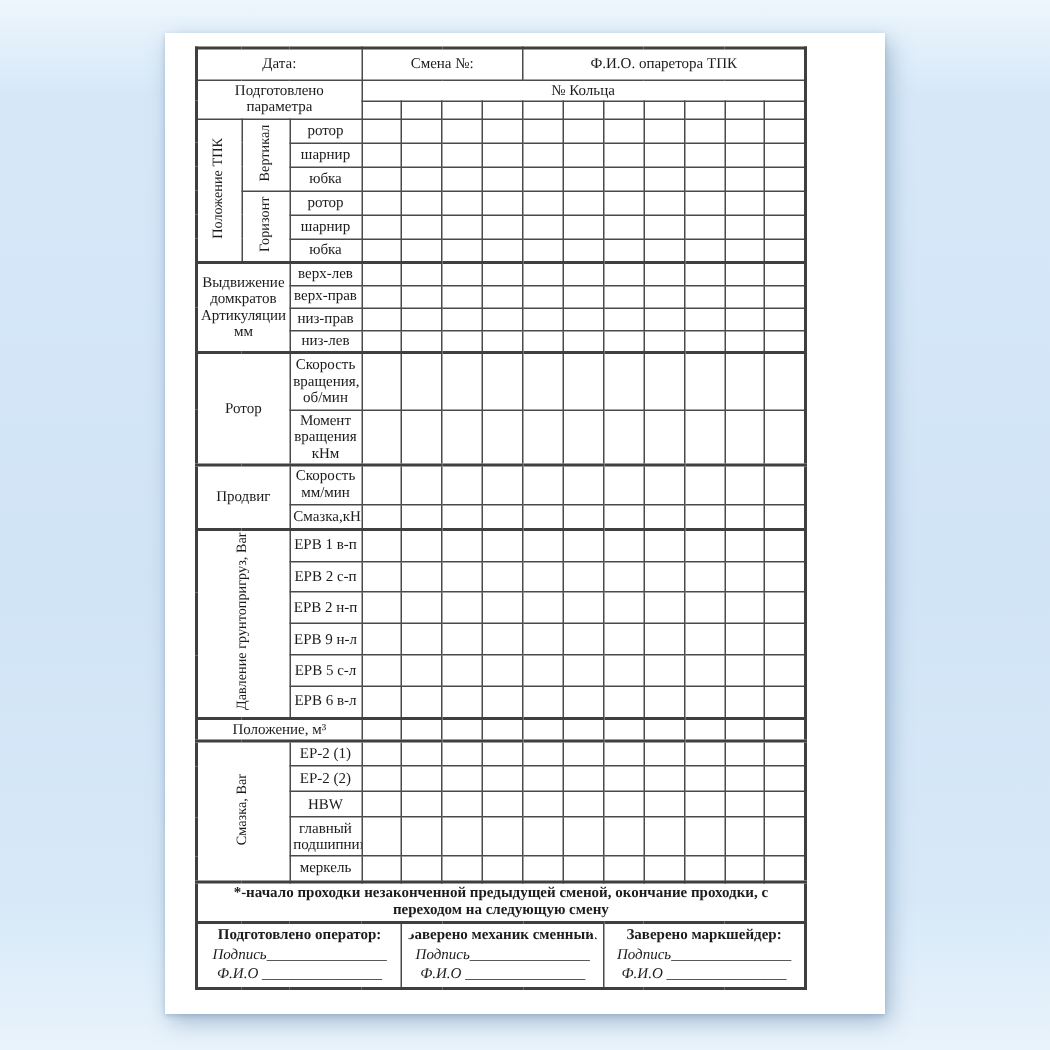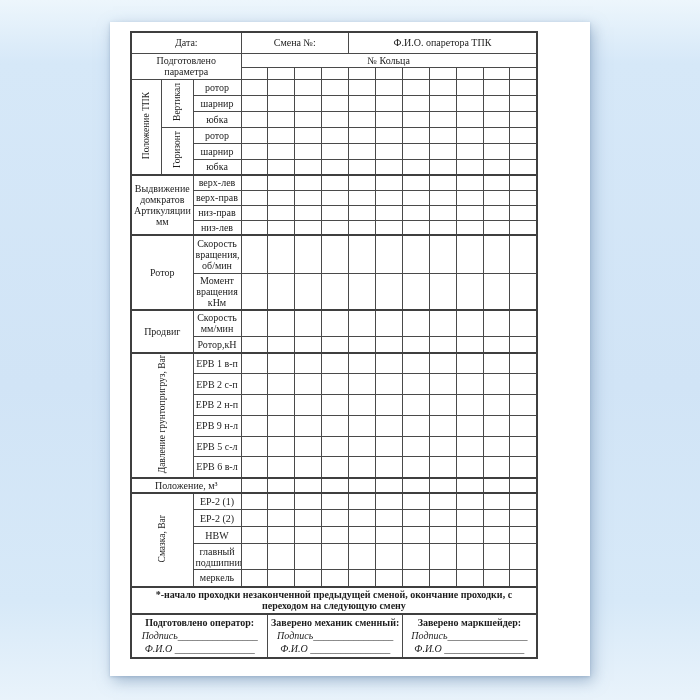--- a/index.html
+++ b/index.html
@@ -50,21 +50,21 @@
     line-height:1.1;
     white-space:normal;
   }
   .rh21{height:21px}.rh14{height:14px}.rh12{height:12px}.rh15{height:15px}
   .rh16{height:16px}.rh38{height:38px}.rh36{height:36px}.rh25{height:25px}
   .rh17{height:17px}.rh26{height:26px}.rh27{height:27px}.rh40{height:40px}
   .footnote-cell {
     text-align:left; font-weight:bold; font-size:10px;
     padding:2px 6px; line-height:1.3; vertical-align:top;
   }
-  .signoff-cell { text-align:left; vertical-align:top; padding:2px 6px; }
+  .signoff-cell { text-align:left; vertical-align:top; padding:2px 6px;border-radius:21px; }
   .signoff-cell .so-title { font-weight:bold; font-size:10px; line-height:1.3; }
   .signoff-cell .so-line { font-size:10px; line-height:1.35;font-style:italic; }
 </style>
 </head>
 <body>
 
 <div class="paper">
 
   <table class="report">
     <colgroup>
@@ -283,21 +283,21 @@
           <td class="dc"></td>
           <td class="dc"></td>
           <td class="dc"></td>
           <td class="dc"></td>
           <td class="dc"></td>
           <td class="dc"></td>
           <td class="dc"></td>
           <td class="dc"></td>
         </tr>
     <tr class="rh17">
-          <td class="plabel">Ротор,кН</td>
+          <td class="plabel">Смазка,кН</td>
           <td class="dc"></td>
           <td class="dc"></td>
           <td class="dc"></td>
           <td class="dc"></td>
           <td class="dc"></td>
           <td class="dc"></td>
           <td class="dc"></td>
           <td class="dc"></td>
           <td class="dc"></td>
           <td class="dc"></td>

